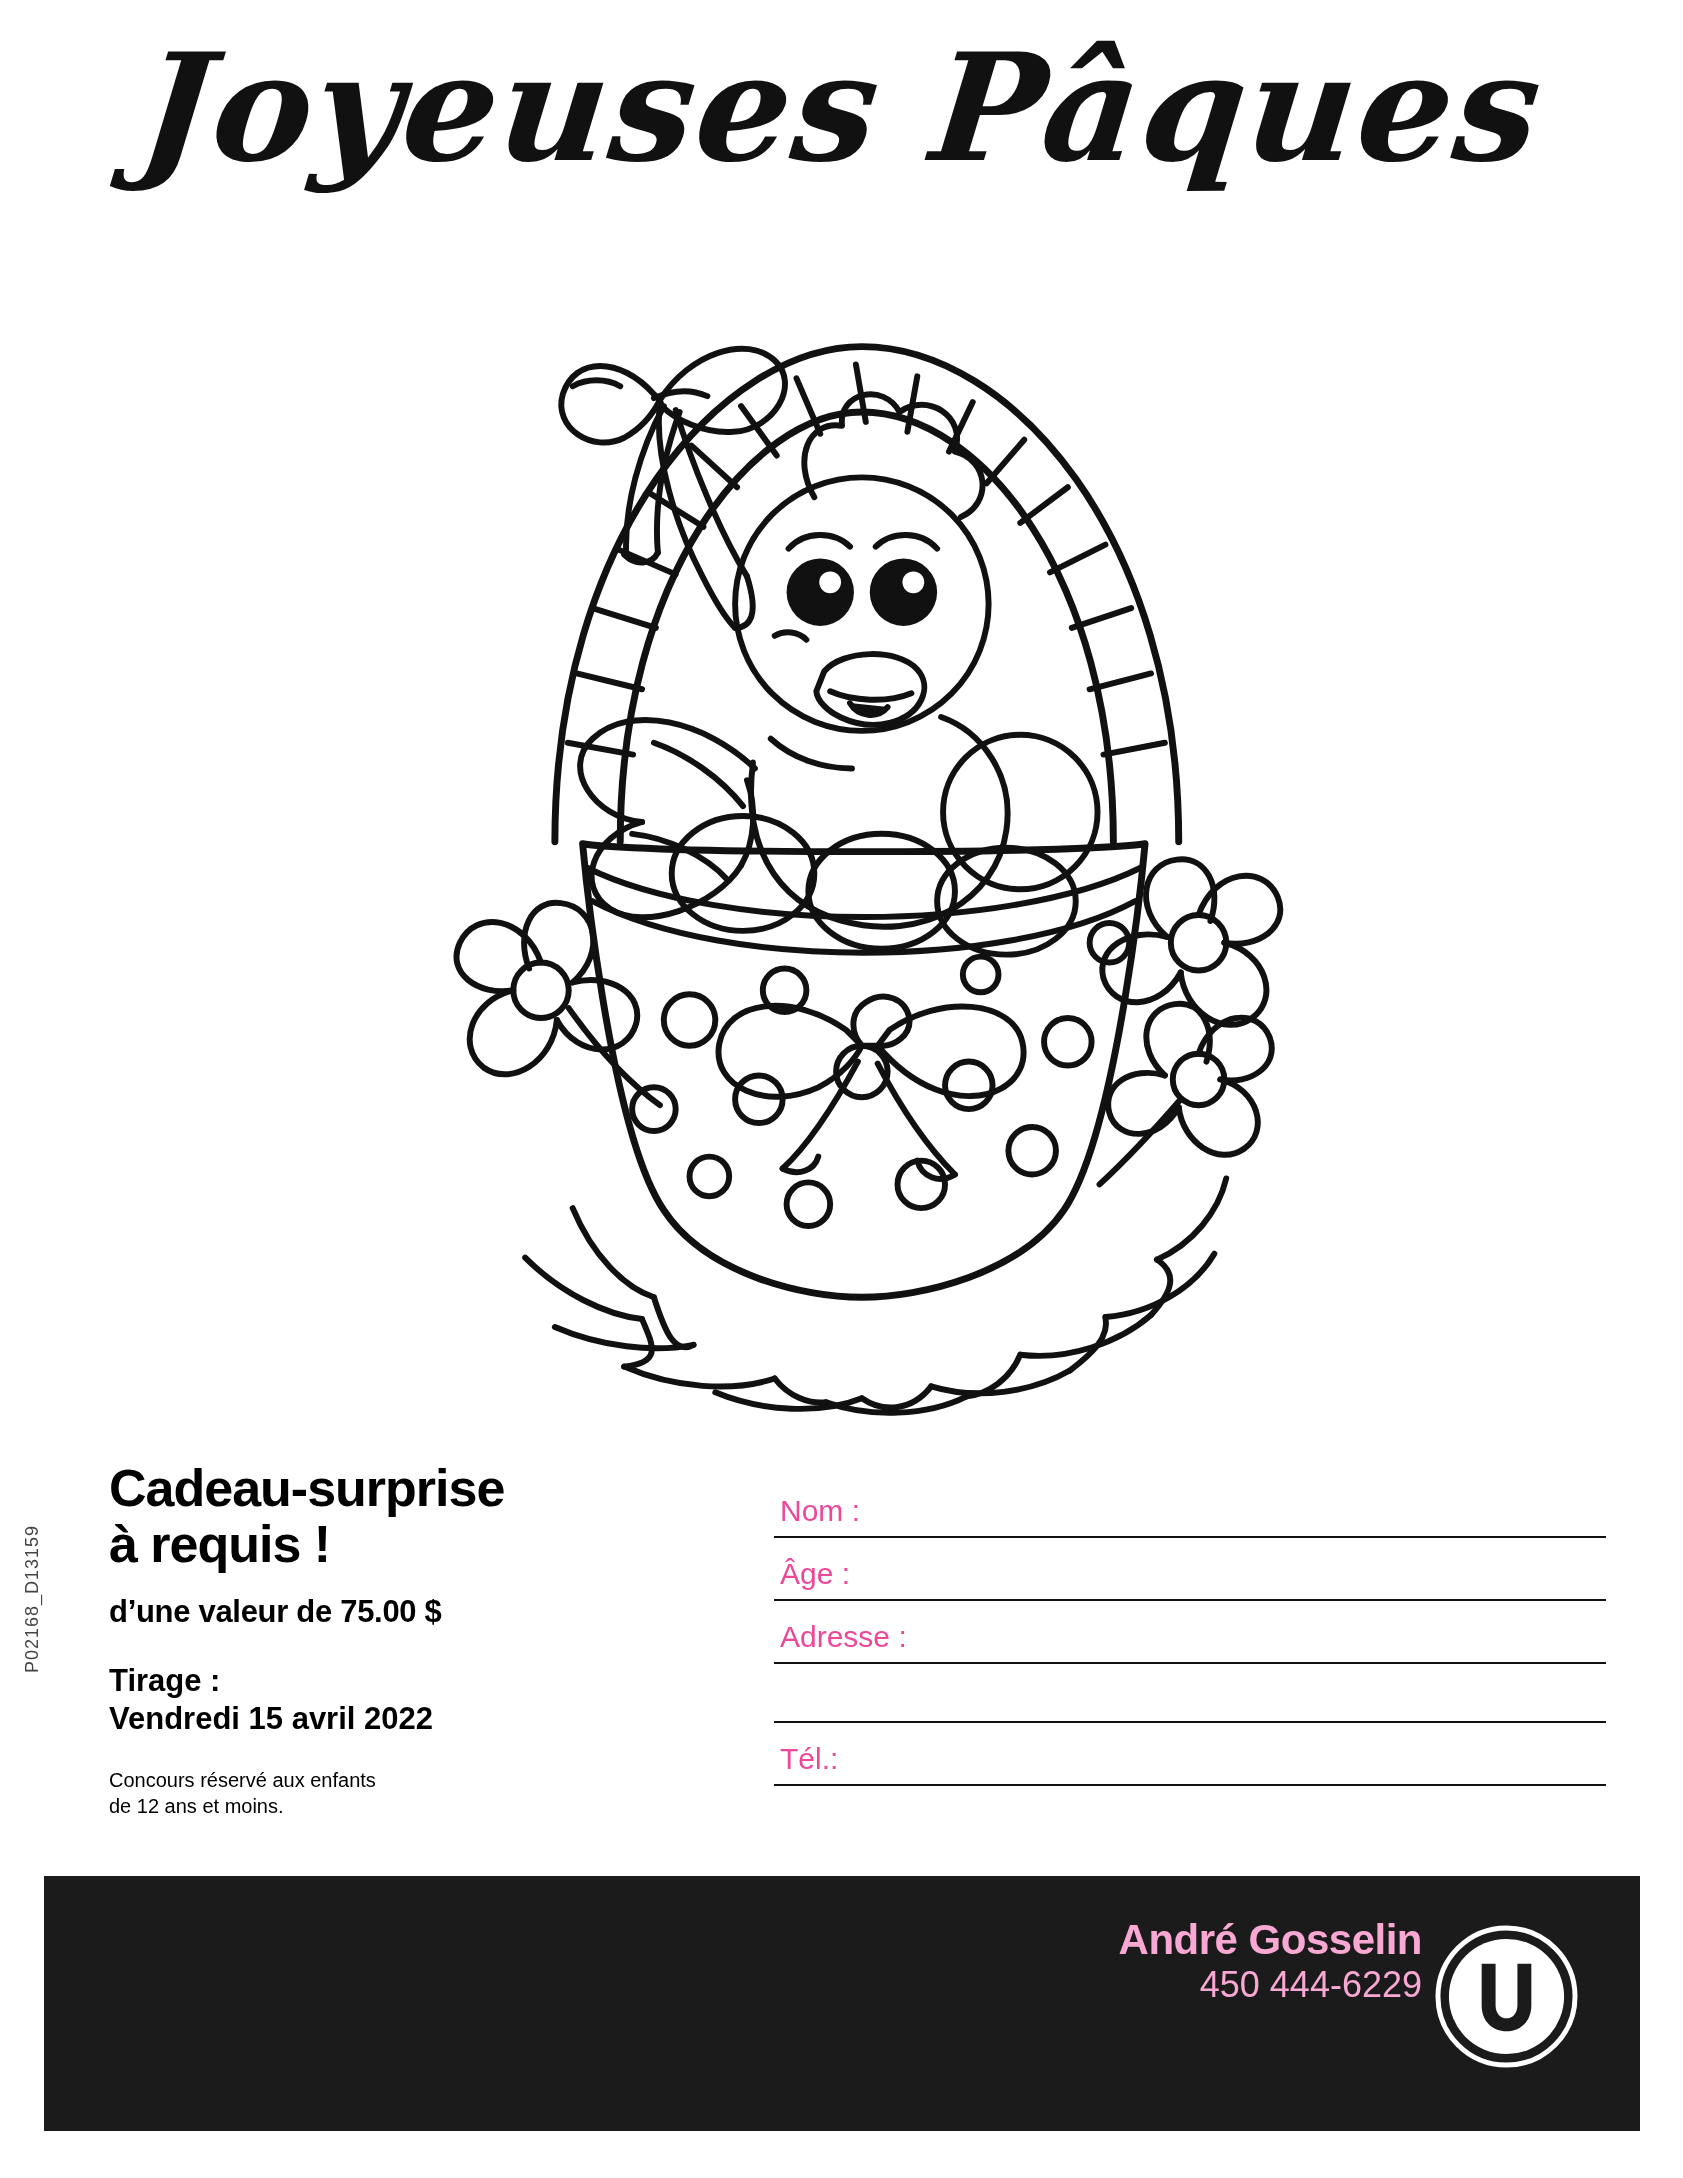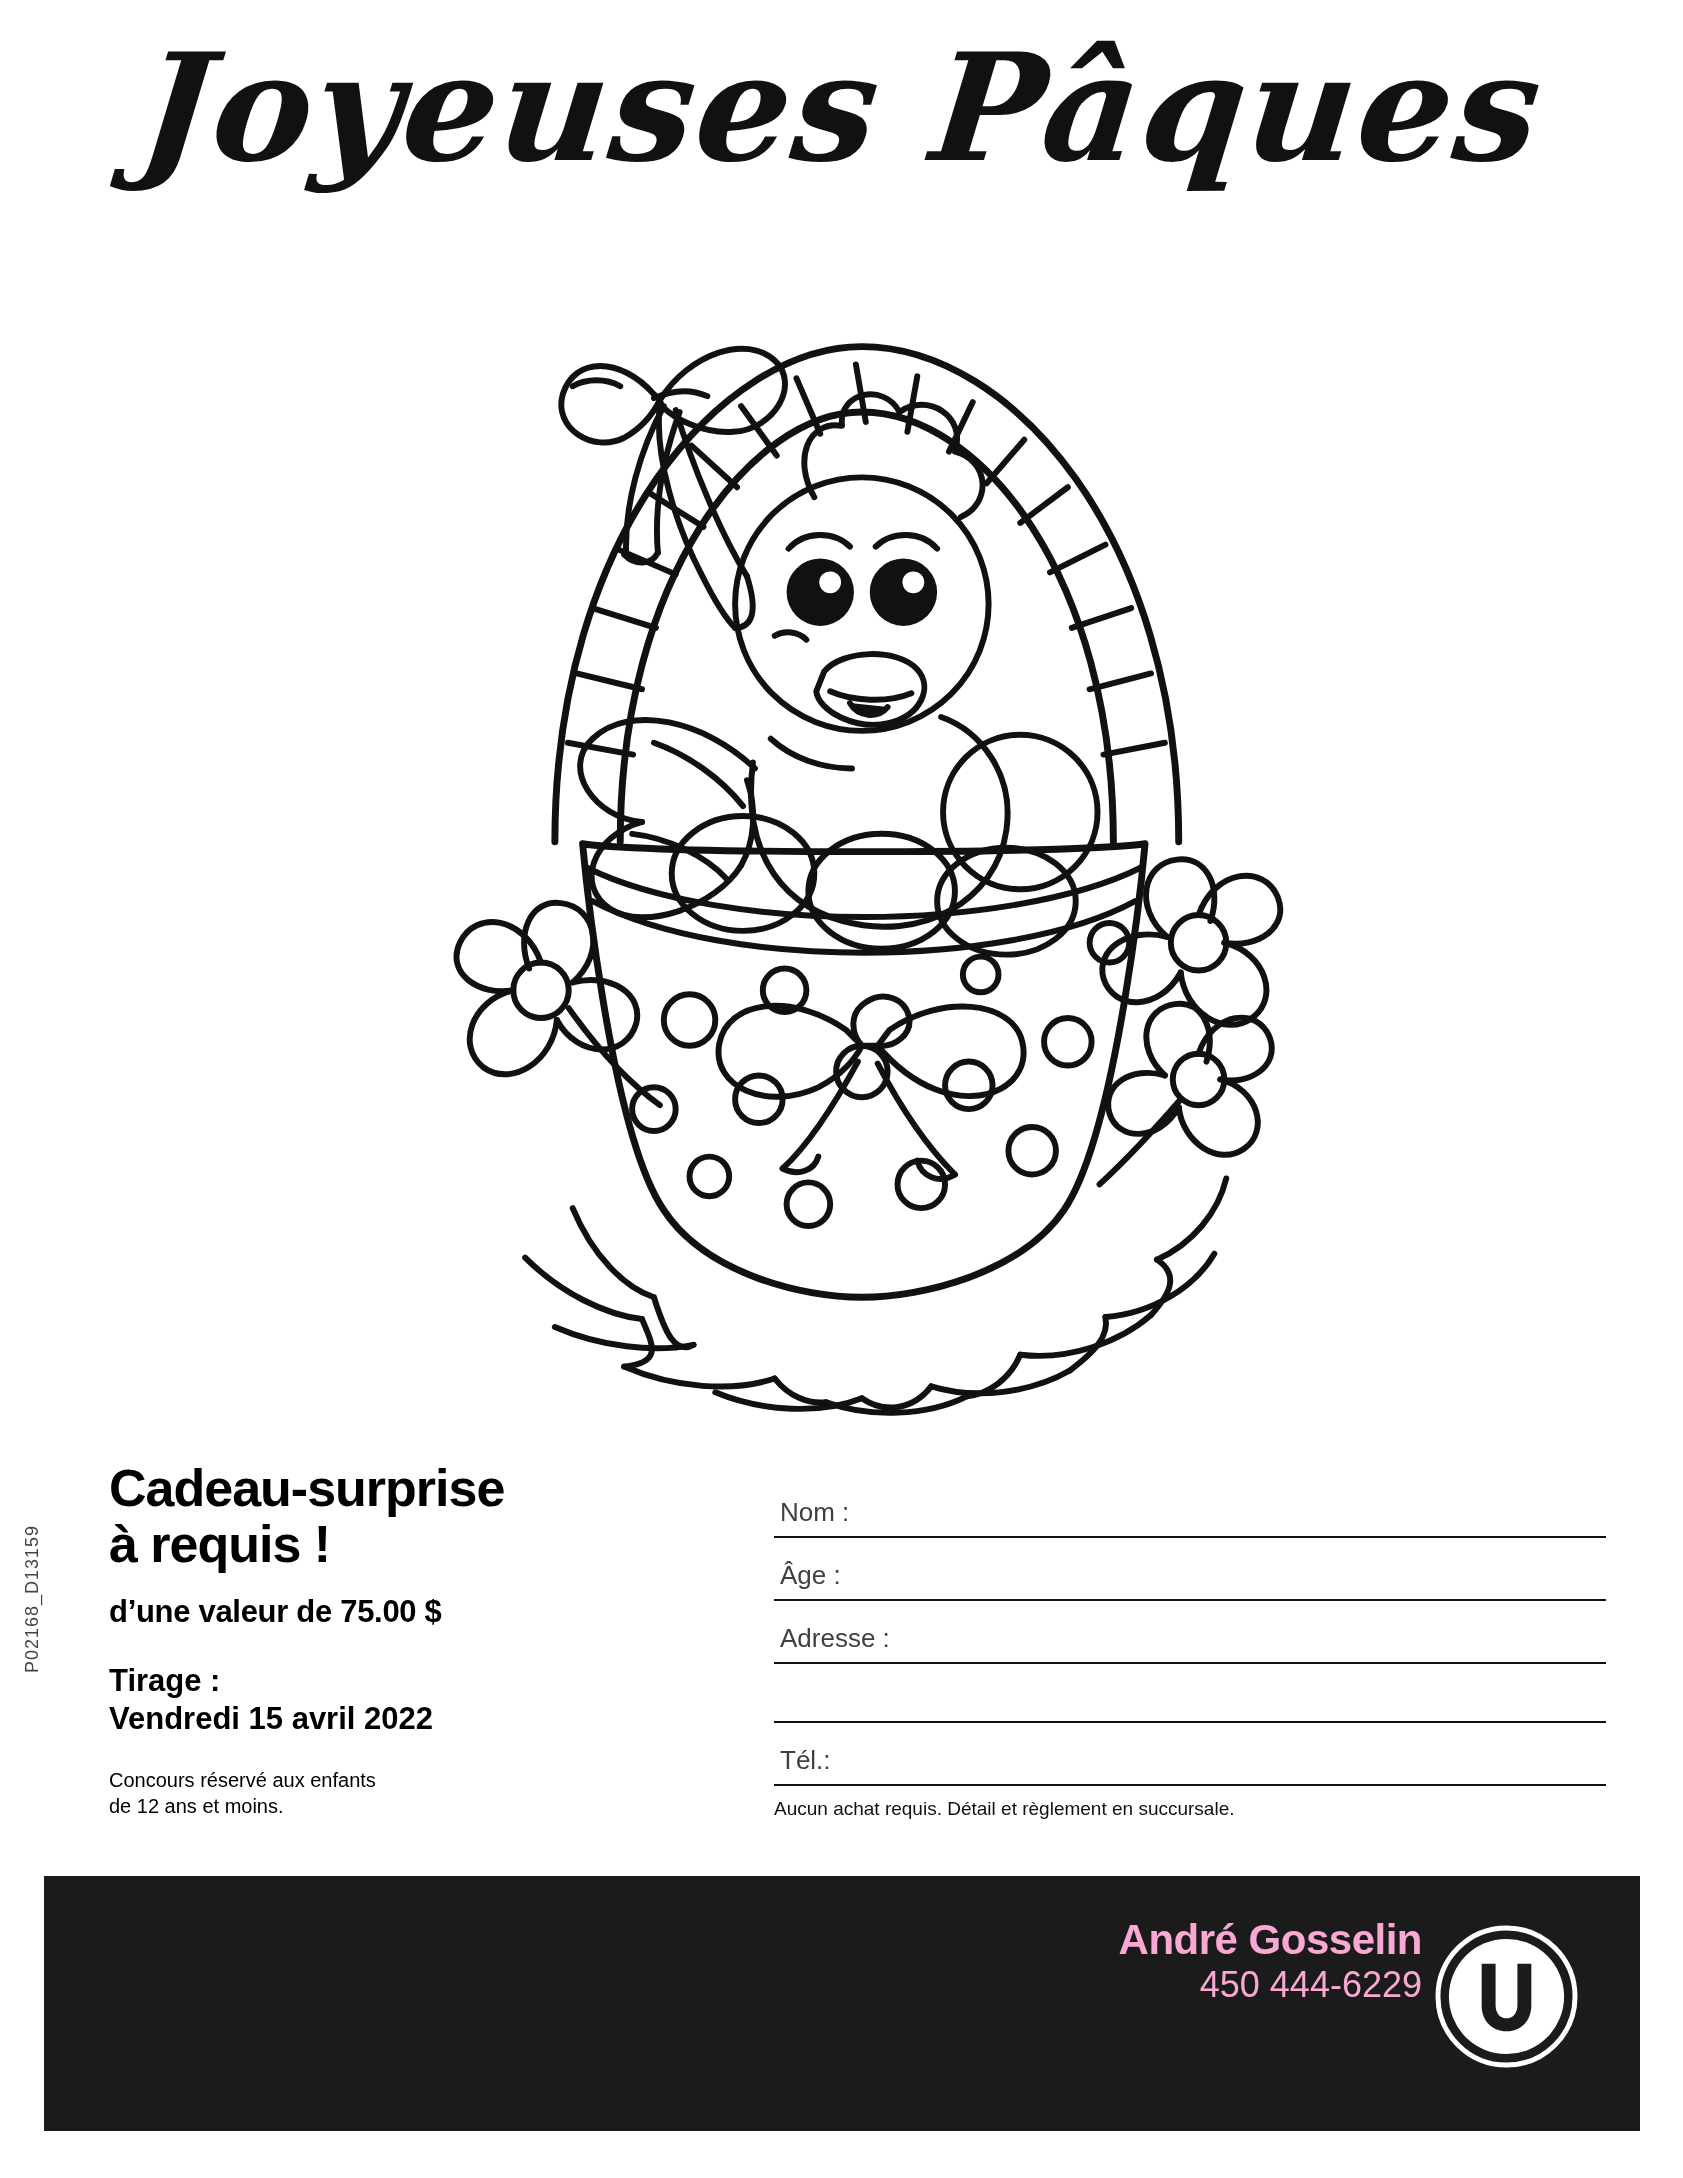--- a/index.html
+++ b/index.html
@@ -107,23 +107,23 @@
   }
   .field {
     position: relative;
     height: 61px;
     border-bottom: 2px solid #111111;
   }
   .field-label {
     position: absolute;
     left: 6px;
     bottom: 8px;
-    font-size: 26px;
+    font-size: 30px;
     font-weight: 400;
-    color: #404040;
+    color: #ec4899;
   }
   .field.blank { height: 57px; }
   .field-input {
     position: absolute;
     left: 0; top: 0;
     width: 100%;
     height: 100%;
     border: none;
     outline: none;
     background: transparent;
@@ -354,21 +354,20 @@
       <input class="field-input" type="text" placeholder="" style="">
     </div>
     <div class="field blank">
       <span class="field-label"></span>
       <input class="field-input" type="text" placeholder="" style="">
     </div>
     <div class="field">
       <span class="field-label">Tél.:</span>
       <input class="field-input" type="text" placeholder="" style="">
     </div>
-    <div class="disclaimer">Aucun achat requis. Détail et règlement en succursale.</div>
   </div>
 
   <div class="footer">
     <div class="footer-text">
       <div class="footer-name">André Gosselin</div>
       <div class="footer-phone">450 444-6229</div>
     </div>
     <div class="logo">
       <svg viewBox="0 0 146 146" xmlns="http://www.w3.org/2000/svg">
         <circle cx="73" cy="73" r="69" fill="none" stroke="#ffffff" stroke-width="5"></circle>

